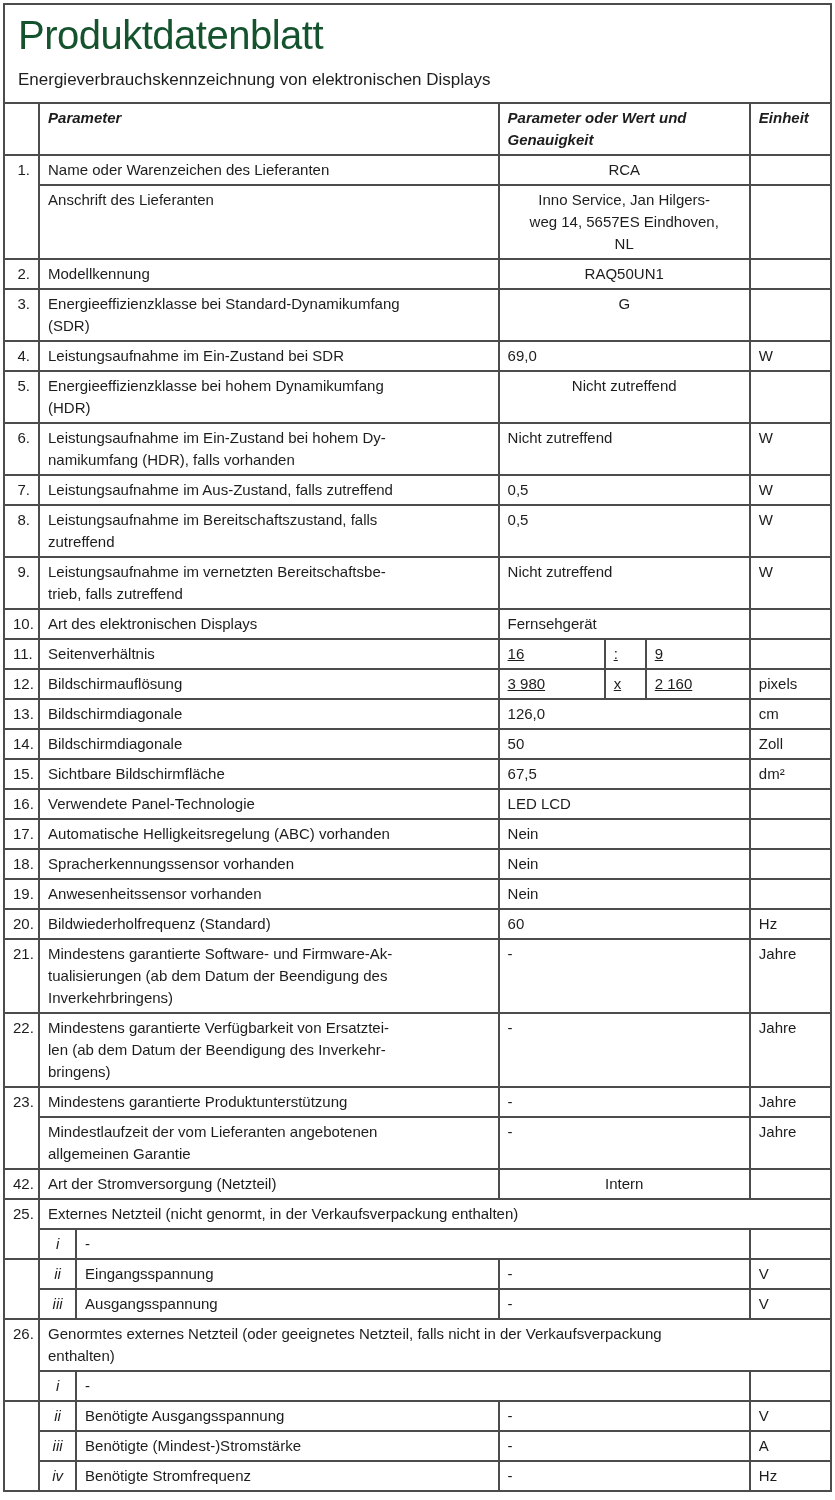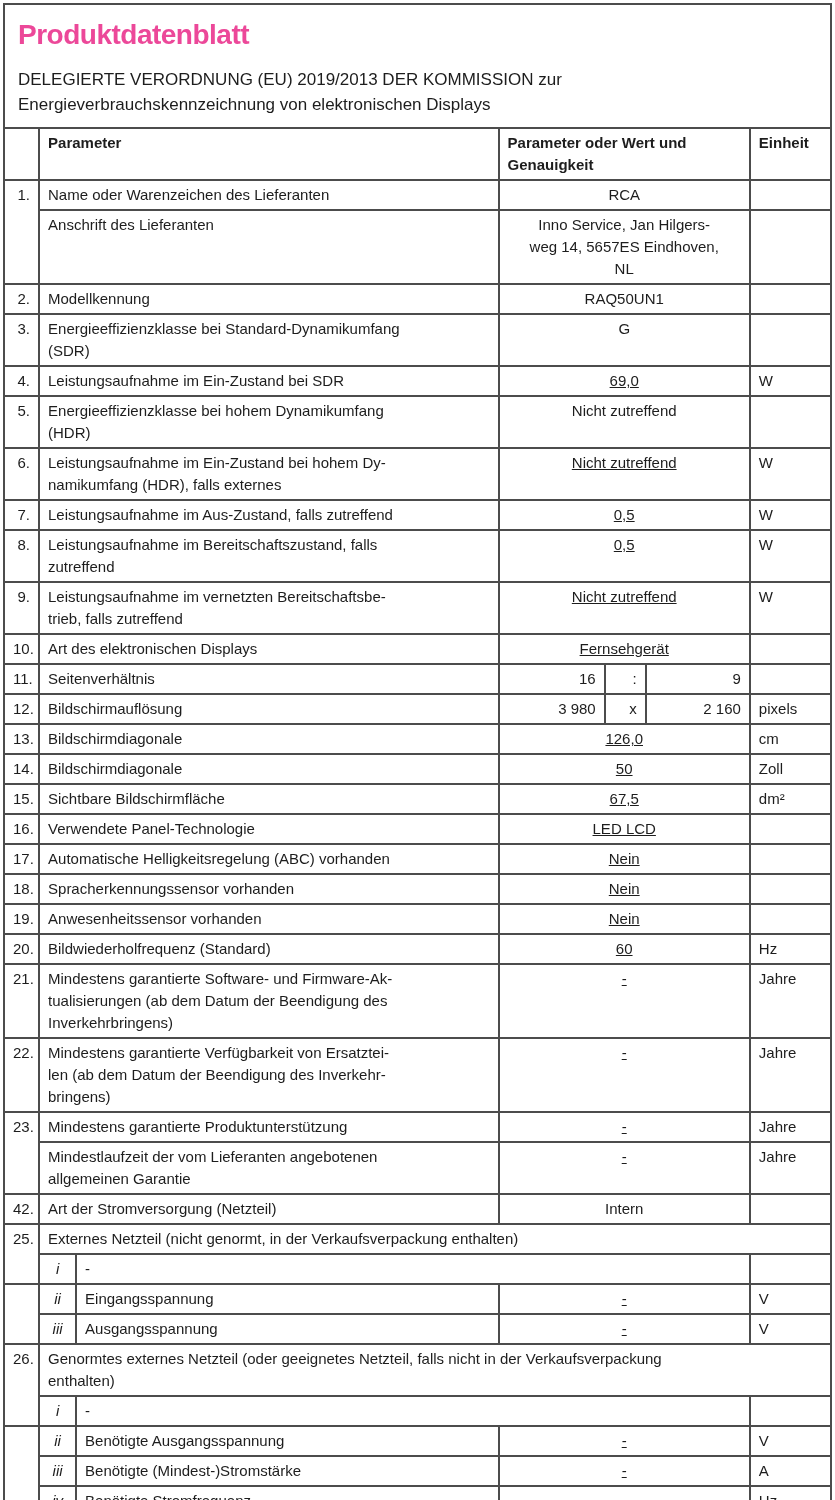--- a/index.html
+++ b/index.html
@@ -14,25 +14,25 @@
     margin: 3px 0 0 3px;
   }
   .title-block {
     box-sizing: border-box;
     border: 2px solid #4c4c4c;
     border-bottom: none;
     padding: 7px 12px 10px 13px;
   }
   .doc-title {
     margin: 0;
-    font-size: 28px;
+    font-size: 40px;
     line-height: 46px;
-    font-weight: bold;
+    font-weight: normal;
     letter-spacing: -0.5px;
-    color: #ec4899;
+    color: #14532d;
   }
   .subtitle {
     margin-top: 9px;
     font-size: 17px;
     line-height: 25px;
     color: #1d1d1d;
   }
   table.datasheet {
     width: 829px;
     border-collapse: collapse;
@@ -42,34 +42,33 @@
   }
   table.datasheet td {
     border: 2px solid #4c4c4c;
     padding: 3px 8px;
     vertical-align: top;
     overflow: hidden;
   }
   td.num   { text-align: right; padding-right: 6px; padding-left: 2px; }
   td.roman { text-align: center; font-style: italic; padding-left: 2px; padding-right: 2px; }
   td.param, td.group, td.value, td.dashcell, thead td { white-space: pre-wrap; }
-  td.value.right { text-align: center; text-decoration: underline; }
+  td.value.right { text-align: left; }
   td.value.left  { text-align: center; }
-  td.vcell { text-align: right; padding-left: 3px; padding-right: 3px; }
+  td.vcell { text-align: left; padding-left: 3px; padding-right: 3px; text-decoration: underline; }
   td.unit  { padding-left: 10px; }
-  thead td { font-weight: bold; }
+  thead td { font-weight: bold; font-style: italic; }
 </style>
 </head>
 <body>
 
 <div class="page">
   <div class="title-block">
     <h1 class="doc-title">Produktdatenblatt</h1>
     <div class="subtitle">
-      <div>DELEGIERTE VERORDNUNG (EU) 2019/2013 DER KOMMISSION zur</div>
       <div>Energieverbrauchskennzeichnung von elektronischen Displays</div>
     </div>
   </div>
 
   <table class="datasheet">
     <colgroup>
       <col style="width:35px">
         <col style="width:37px">
         <col style="width:422px">
       <col style="width:106px">
@@ -122,21 +121,21 @@
         <tr>
           <td class="num">5.</td>
           <td class="param" colspan="2">Energieeffizienzklasse bei hohem Dynamikumfang
 (HDR)</td>
           <td class="value left" colspan="3">Nicht zutreffend</td>
           <td class="unit"></td>
         </tr>
         <tr>
           <td class="num">6.</td>
           <td class="param" colspan="2">Leistungsaufnahme im Ein-Zustand bei hohem Dy-
-namikumfang (HDR), falls externes</td>
+namikumfang (HDR), falls vorhanden</td>
           <td class="value right" colspan="3">Nicht zutreffend</td>
           <td class="unit">W</td>
         </tr>
         <tr>
           <td class="num">7.</td>
           <td class="param" colspan="2">Leistungsaufnahme im Aus-Zustand, falls zutreffend</td>
           <td class="value right" colspan="3">0,5</td>
           <td class="unit">W</td>
         </tr>
         <tr>

